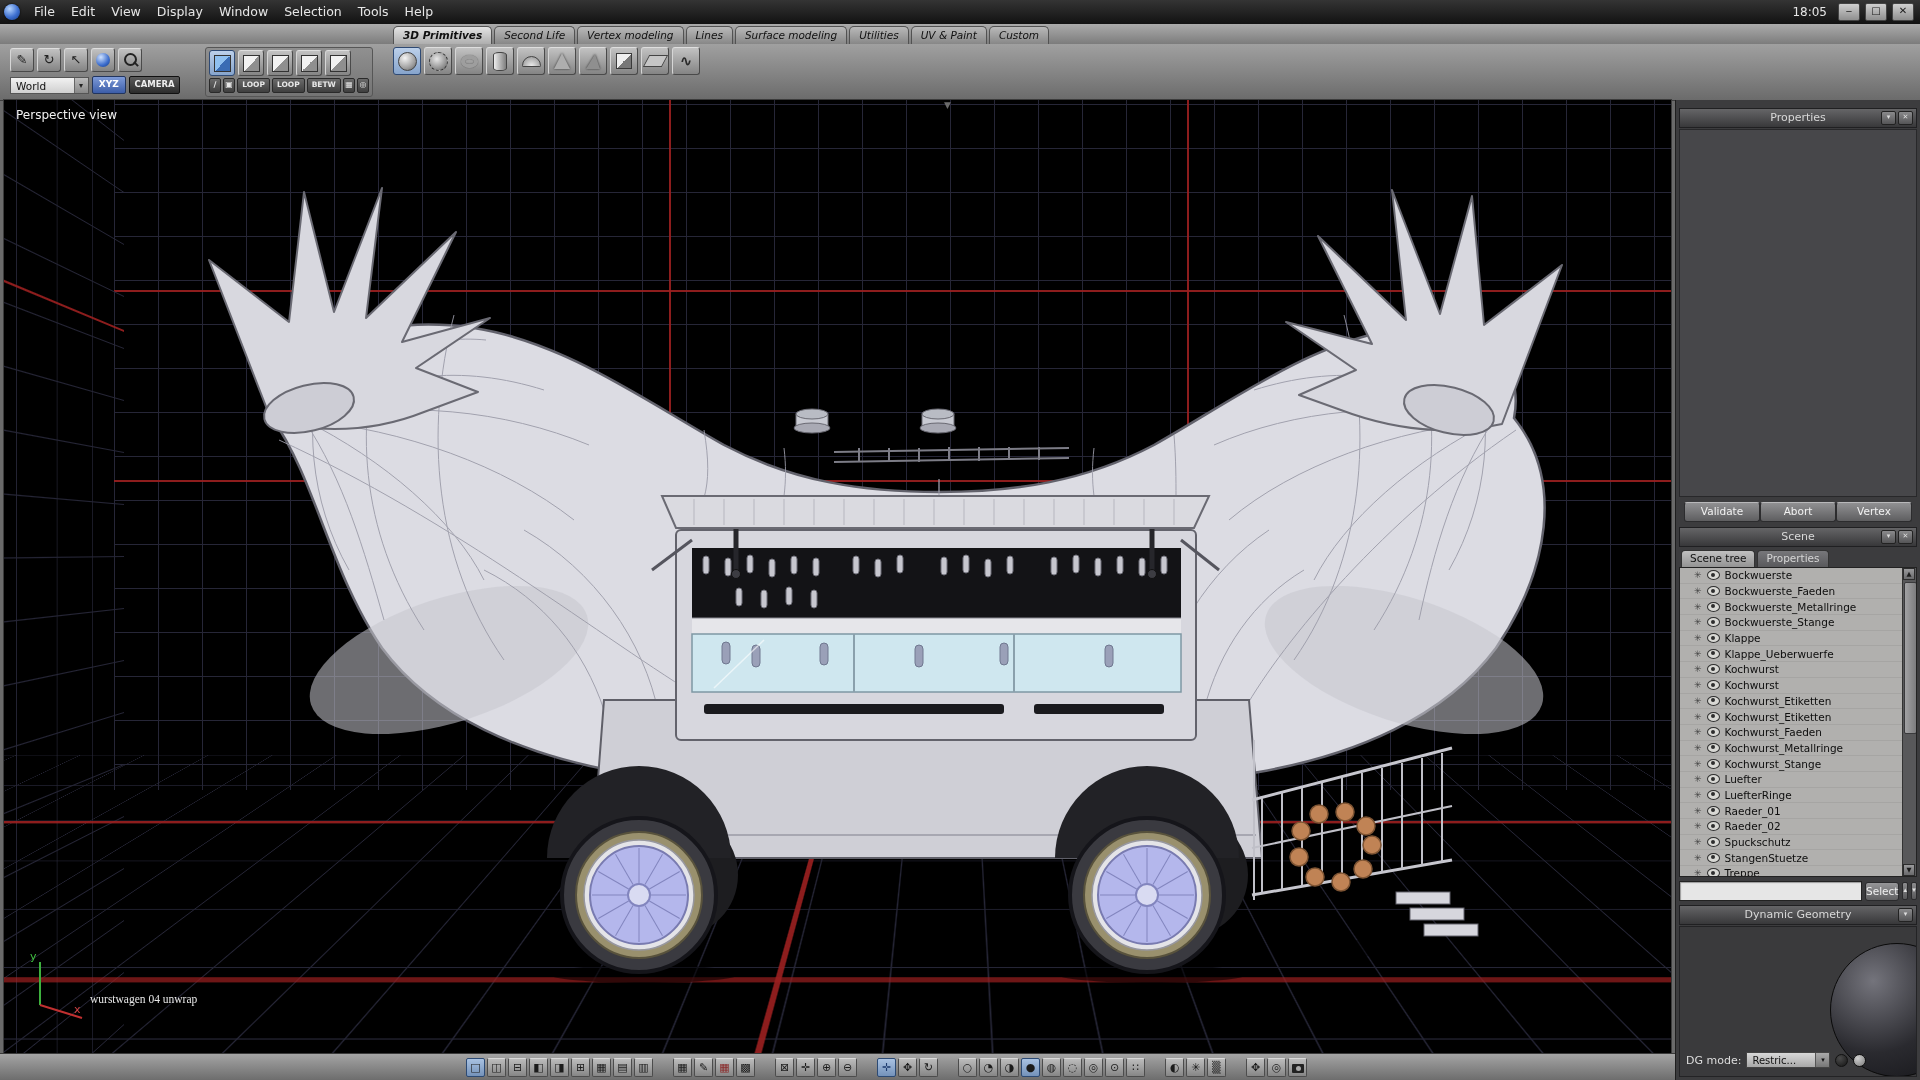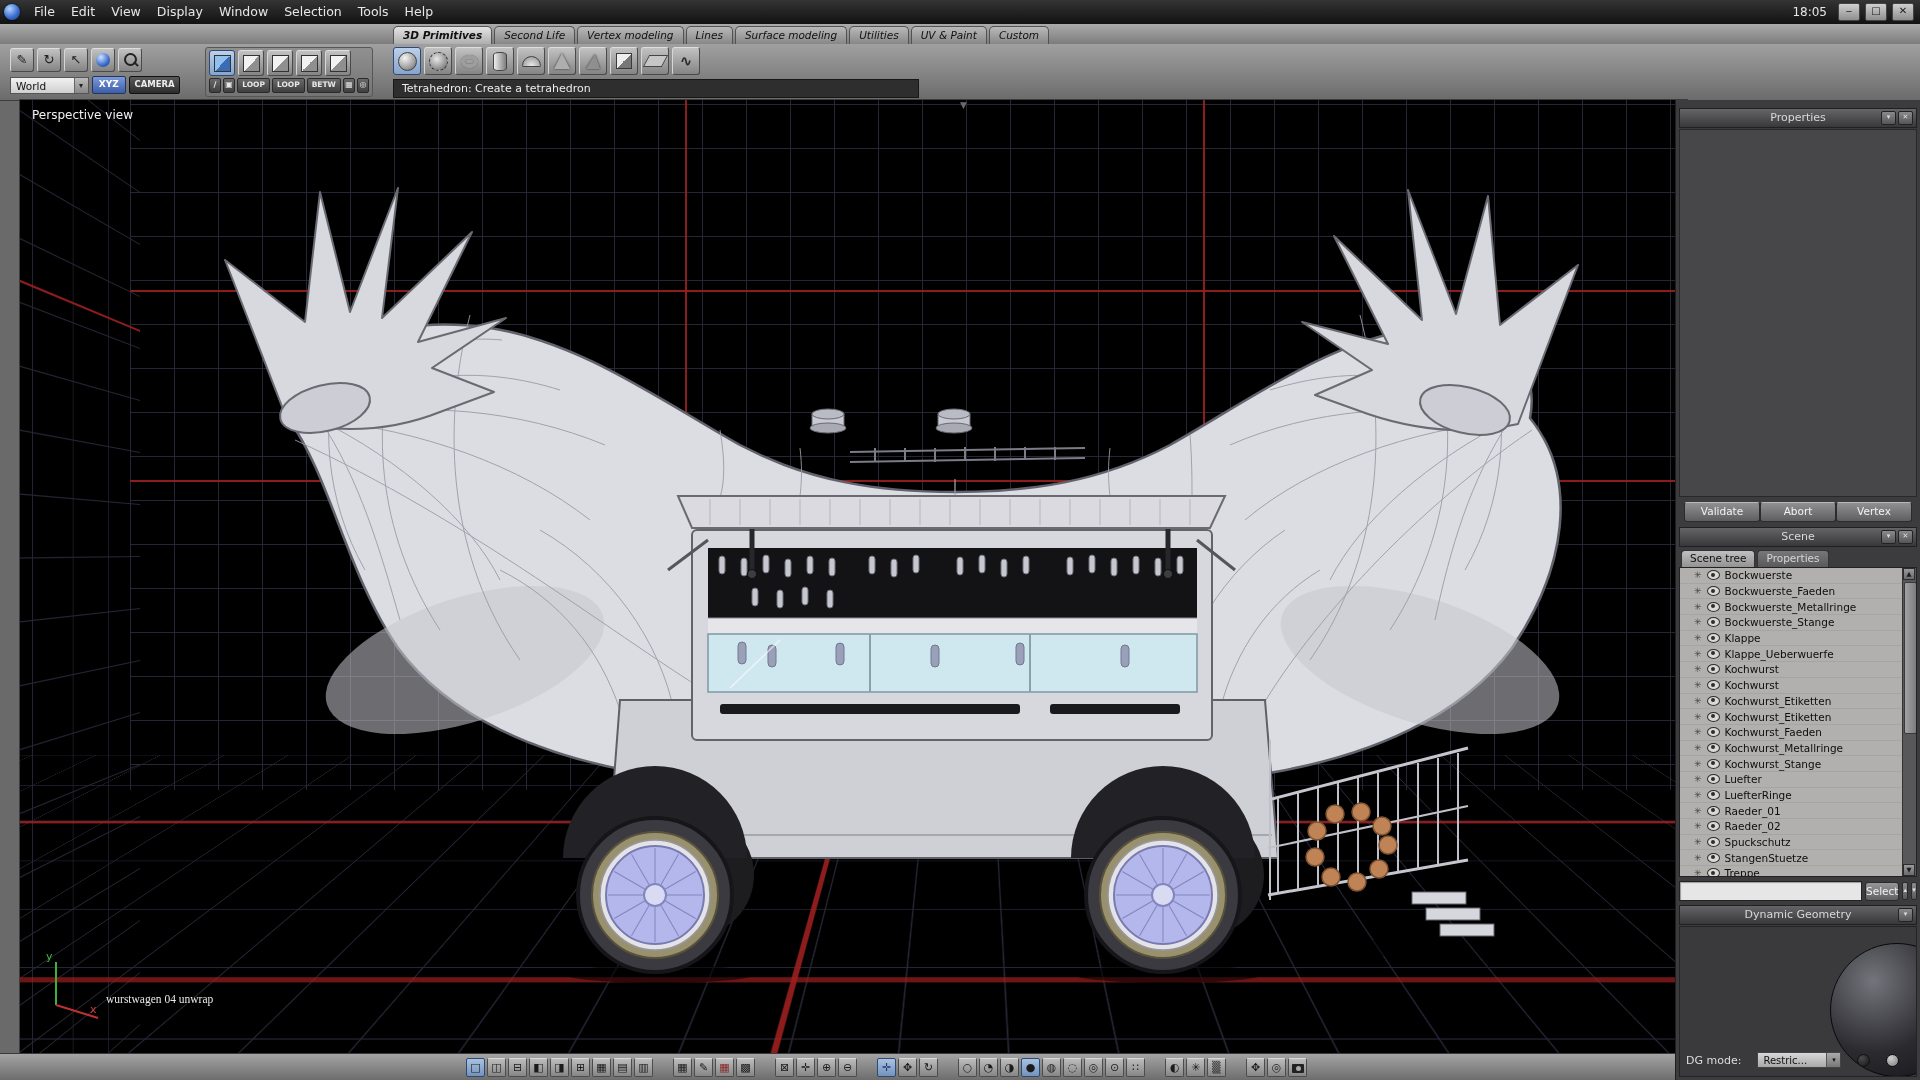--- a/index.html
+++ b/index.html
@@ -53,21 +53,21 @@
   .p-cyl{width:12px;height:17px;background:linear-gradient(90deg,#ededed,#7e7e7e);border:1px solid #444;border-radius:6px/3px;}
   .p-half{width:17px;height:9px;background:radial-gradient(circle at 50% 100%,#ededed,#8a8a8a);border:1px solid #444;border-radius:17px 17px 2px 2px;}
   .p-cone{width:0;height:0;border-left:8px solid transparent;border-right:8px solid transparent;border-bottom:16px solid #aeaeae;filter:drop-shadow(0 0 1px #333);}
   .p-tetra{width:0;height:0;border-left:9px solid transparent;border-right:5px solid transparent;border-bottom:15px solid #8f8f8f;filter:drop-shadow(0 0 1px #333);}
   .p-cube{width:14px;height:14px;background:linear-gradient(135deg,#eee 50%,#777 50%);border:1px solid #3a3a3a;}
   .p-plane{width:17px;height:10px;background:#c6c6c6;border:1px solid #444;transform:skewX(-28deg);}
   .p-helix{font-size:15px;color:#2a2a2a;font-weight:bold;}
   .status-strip{position:absolute;left:393px;top:35px;width:526px;height:19px;background:#2e2e2e;border:1px solid #171717;color:#ececec;font-size:11px;line-height:18px;padding-left:8px;box-sizing:border-box;}
 
   
-  .viewport{position:absolute;left:20px;top:100px;width:1667px;height:953px;background:#000;overflow:hidden;outline:1px solid #3c3c3c;}
+  .viewport{position:absolute;left:4px;top:100px;width:1667px;height:953px;background:#000;overflow:hidden;outline:1px solid #3c3c3c;}
   .plane{position:absolute;background-image:linear-gradient(#262637 1px,transparent 1px),linear-gradient(90deg,#262637 1px,transparent 1px);}
   .wall-back{left:110px;top:-40px;width:1557px;height:730px;background-size:44px 44px;}
   .wall-left{left:-400px;top:-220px;width:520px;height:1340px;background-size:52px 52px;transform-origin:100% 50%;transform:perspective(750px) rotateY(55deg);}
   .floor{left:-500px;top:655px;width:2900px;height:900px;background-size:64px 64px;transform-origin:50% 0;transform:perspective(850px) rotateX(64deg);}
   .redline-h{position:absolute;left:0;right:0;height:2px;background:#9c2020;opacity:.9;}
   .redline-v{position:absolute;top:0;bottom:0;width:2px;background:#9c2020;opacity:.9;}
   .vp-label{position:absolute;left:12px;top:8px;color:#f2f2f2;font-size:12px;text-shadow:1px 1px 1px #000;z-index:5;}
   .vp-handle{position:absolute;left:940px;top:0;color:#6a6a6a;font-size:9px;z-index:5;}
   .model-label{position:absolute;left:86px;top:893px;color:#e8e8e8;font-size:11.5px;z-index:5;text-shadow:1px 1px 1px #000;font-family:Liberation Serif, serif;}
   .axis-x{position:absolute;left:70px;top:903px;color:#d04040;font-size:11px;z-index:5;}
@@ -92,21 +92,21 @@
   .eye-ico::after{content:"";position:absolute;left:3px;top:1.5px;width:4px;height:4px;border-radius:50%;background:#2e2e2e;}
   .tscroll{position:absolute;right:0;top:0;bottom:0;width:13px;background:#58585a;border-left:1px solid #333;}
   .tarrow{position:absolute;left:0;width:12px;height:12px;background:linear-gradient(#9a9a9c,#6a6a6c);border:1px solid #2c2c2c;font-size:6.5px;text-align:center;line-height:11px;color:#1c1c1c;box-sizing:border-box;}
   .tthumb{position:absolute;left:1px;top:14px;width:11px;height:150px;background:linear-gradient(90deg,#a2a2a4,#7c7c7e);border:1px solid #3a3a3c;border-radius:2px;}
   .treectl{display:flex;gap:3px;padding:4px 3px;align-items:center;flex:none;}
   .tinput{flex:1;height:16px;background:#e6e6e6;border:1px solid #222;box-shadow:inset 1px 1px 1px #999;}
   .selbtn{width:56px;height:17px;background:linear-gradient(#969698,#606062);border:1px solid #2a2a2c;border-radius:3px;color:#f0f0f0;font-size:10.5px;text-align:center;line-height:16px;}
   .mini16{width:16px;height:16px;background:linear-gradient(#8c8c8e,#58585a);border:1px solid #2a2a2c;border-radius:2px;font-size:7px;text-align:center;line-height:15px;color:#e0e0e0;}
   .dgbody{position:relative;margin:1px 3px 3px;background:#3a3a3c;border:1px solid #232325;flex:1;overflow:hidden;}
   .dg-sphere{position:absolute;right:-48px;top:16px;width:132px;height:132px;border-radius:50%;background:radial-gradient(circle at 32% 28%,#74747c,#2a2a2f 55%,#121216);border:1px solid #0a0a0a;}
-  .dgrow{position:absolute;left:6px;bottom:8px;display:flex;align-items:center;gap:16px;}
+  .dgrow{position:absolute;left:6px;bottom:8px;display:flex;align-items:center;gap:5px;}
   .dgdrop{width:84px;height:16px;background:linear-gradient(#d8d8d8,#a8a8a8);border:1px solid #444;font-size:10px;color:#111;line-height:15px;padding-left:5px;box-sizing:border-box;display:flex;justify-content:space-between;}
   .dgdrop .dd{width:13px;height:14px;background:linear-gradient(#aaa,#777);border-left:1px solid #555;font-size:7px;text-align:center;line-height:14px;}
   .led{width:11px;height:11px;border-radius:50%;border:1px solid #111;}
   .led.dark{background:radial-gradient(circle at 35% 30%,#4a4a4a,#151515);}
   .led.lit{background:radial-gradient(circle at 35% 30%,#cfcfcf,#7a7a7a);}
 
   
   .bottombar{position:absolute;left:0;top:1053px;width:1675px;height:27px;background:linear-gradient(#a4a4a4,#6d6d6d);border-top:1px solid #3a3a3a;display:flex;align-items:center;padding-left:466px;box-sizing:border-box;gap:2px;}
   .bicon{width:19px;height:19px;font-size:11px;line-height:17px;text-align:center;color:#1b1b1b;background:linear-gradient(#bcbcbc,#868686);border:1px solid #4c4c4c;border-top-color:#d8d8d8;border-radius:2px;box-sizing:border-box;}
   .bicon.active{background:linear-gradient(#a9c2e2,#7492ba);border-color:#2c4a74;}
@@ -220,21 +220,20 @@
           <div class="p-tetra"></div>
         </div>
       <div class="prim-btn bevel">
           <div class="p-cube"></div>
         </div>
       <div class="prim-btn bevel">
           <div class="p-plane"></div>
         </div>
       <div class="prim-btn bevel p-helix ico" data-glyph="∿"></div>
     </div>
-    <div class="status-strip">Tetrahedron: Create a tetrahedron</div>
   </div>
 
   <div class="viewport">
     <div class="plane wall-back">
       <div class="redline-h" style="top:230px"></div>
       <div class="redline-h" style="top:420px"></div>
       <div class="redline-v" style="left:555px"></div>
       <div class="redline-v" style="left:1073px"></div>
     </div>
     <div class="plane wall-left">

